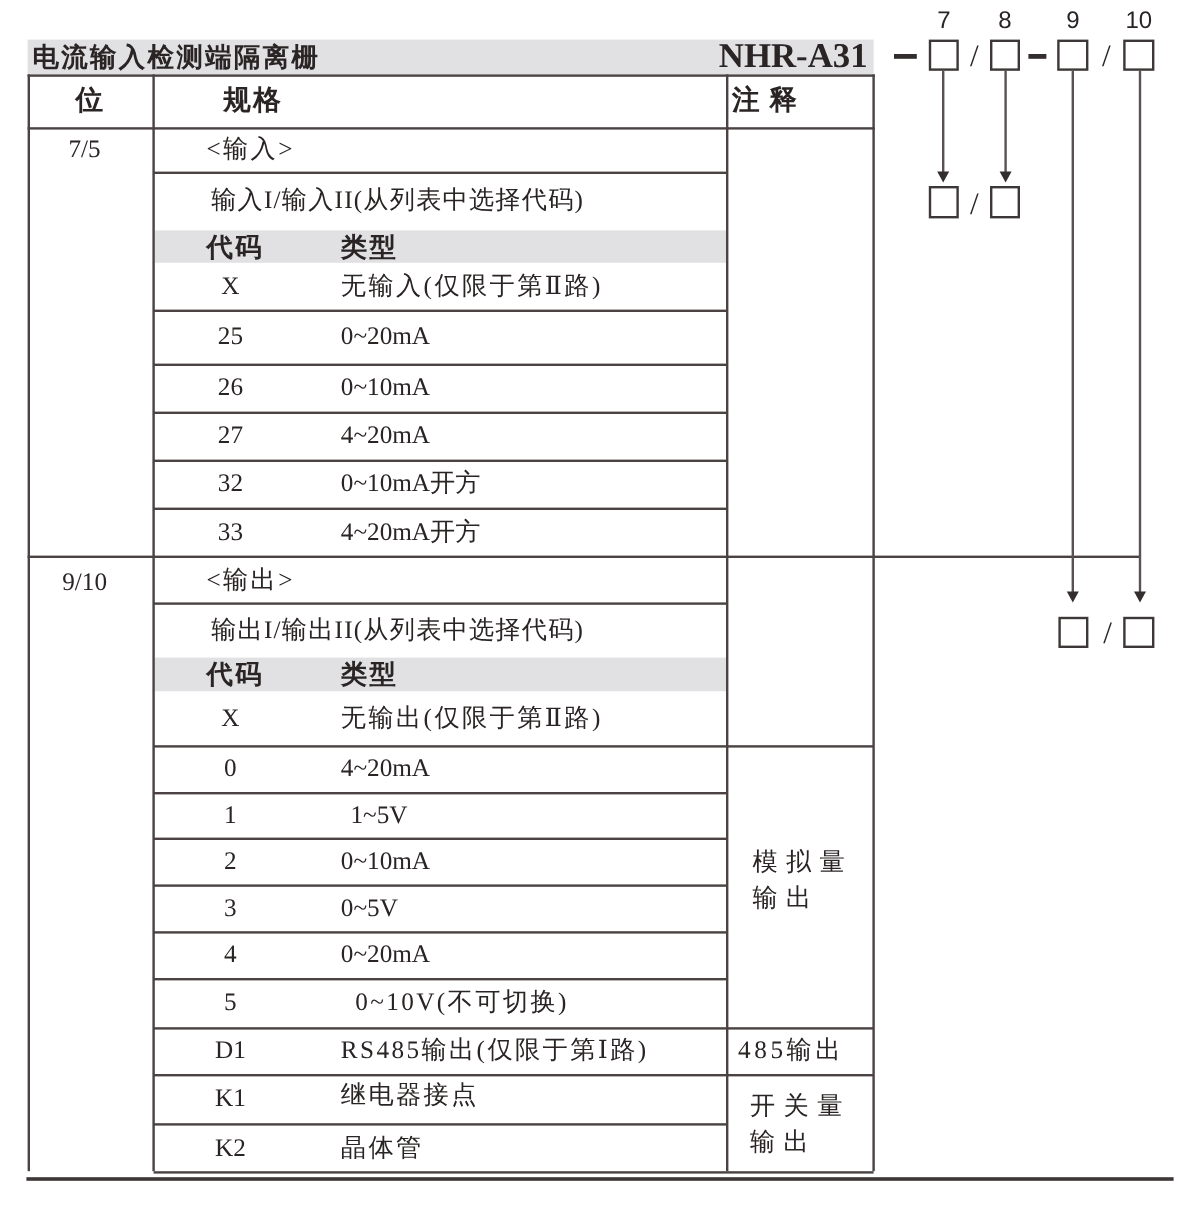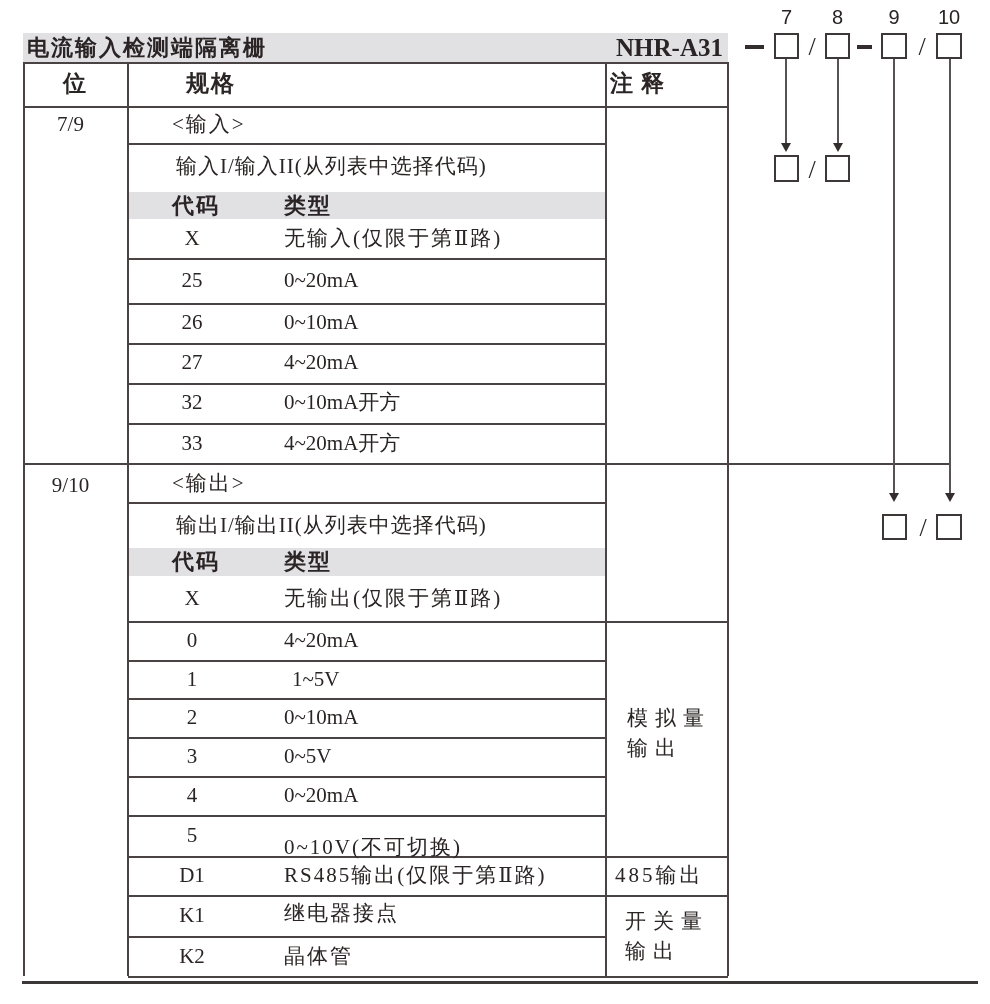--- a/index.html
+++ b/index.html
@@ -7,21 +7,21 @@
         font-family:"Liberation Serif","DejaVu Serif",serif;color:#2a2424;}
   .hl{position:absolute;height:2px;background:#4b4343;display:block;}
   .vl{position:absolute;width:2px;background:#4b4343;display:block;}
   .band{position:absolute;background:#e1e1e3;}
   .t{position:absolute;line-height:26px;font-size:21px;white-space:nowrap;}
   .b{font-weight:bold;}
   .cn{letter-spacing:2px;}
   .hd{font-size:23px;font-weight:bold;letter-spacing:2px;}
   .ctr{text-align:center;}
   .title{position:absolute;left:27px;top:33px;line-height:29px;font-size:22px;font-weight:bold;letter-spacing:2px;}
-  .model{position:absolute;left:560px;top:33px;width:163px;line-height:29px;font-size:25px;font-weight:bold;text-align:right;}
+  .model{position:absolute;left:560px;top:33px;width:163px;line-height:29px;font-size:29px;font-weight:bold;text-align:right;}
   .codebox{position:absolute;border:2px solid #3d3737;background:#fff;box-sizing:border-box;}
   .slash{position:absolute;font-size:26px;line-height:28px;text-align:center;font-family:"Liberation Serif","DejaVu Serif",serif;}
   .digit{position:absolute;top:5px;line-height:24px;font-size:20px;text-align:center;
          font-family:"Liberation Sans","DejaVu Sans",sans-serif;}
   .dline{position:absolute;width:1.5px;background:#5a5252;}
   .dash{position:absolute;height:4px;background:#332d2d;}
   .ah{position:absolute;width:0;height:0;border-left:5px solid transparent;
       border-right:5px solid transparent;border-top:9px solid #332d2d;}
   .note{position:absolute;line-height:30px;font-size:21px;letter-spacing:7px;white-space:nowrap;}
 </style>
@@ -61,21 +61,21 @@
   <i class="hl" style="left:128px;top:856px;width:600px;"></i>
   <i class="hl" style="left:128px;top:895px;width:600px;"></i>
   <i class="hl" style="left:128px;top:936px;width:478px;"></i>
   <i class="hl" style="left:128px;top:976px;width:600px;"></i>
   <i class="hl" style="left:22px;top:981px;width:956px;height:3px;background:#3d3737;"></i>
 
   <span class="t hd ctr" style="left:23px;top:71px;width:105px;">位</span>
   <span class="t hd" style="left:186px;top:71px;">规格</span>
   <span class="t hd" style="left:610px;top:71px;letter-spacing:8px;">注释</span>
 
-  <span class="t ctr" style="left:23px;top:111px;width:95px;">7/9</span>
+  <span class="t ctr" style="left:23px;top:111px;width:95px;">7/5</span>
   <span class="t cn" style="left:172px;top:111px;">&lt;输入&gt;</span>
   <span class="t" style="left:176px;top:153px;letter-spacing:1px;">输入I/输入II(从列表中选择代码)</span>
   <span class="t b" style="left:166px;top:192px;width:60px;line-height:27px;font-size:22px;letter-spacing:2px;text-align:center;">代码</span>
   <span class="t b" style="left:284px;top:192px;line-height:27px;font-size:22px;letter-spacing:2px;">类型</span>
 
   <span class="t ctr" style="left:166px;top:225px;width:52px;">X</span>
   <span class="t cn" style="left:284px;top:225px;">无输入(仅限于第Ⅱ路)</span>
   <span class="t ctr" style="left:166px;top:267px;width:52px;">25</span>
   <span class="t" style="left:284px;top:267px;">0~20mA</span>
   <span class="t ctr" style="left:166px;top:309px;width:52px;">26</span>
@@ -99,23 +99,23 @@
   <span class="t" style="left:284px;top:627px;">4~20mA</span>
   <span class="t ctr" style="left:166px;top:666px;width:52px;">1</span>
   <span class="t" style="left:292px;top:666px;">1~5V</span>
   <span class="t ctr" style="left:166px;top:704px;width:52px;">2</span>
   <span class="t" style="left:284px;top:704px;">0~10mA</span>
   <span class="t ctr" style="left:166px;top:743px;width:52px;">3</span>
   <span class="t" style="left:284px;top:743px;">0~5V</span>
   <span class="t ctr" style="left:166px;top:782px;width:52px;">4</span>
   <span class="t" style="left:284px;top:782px;">0~20mA</span>
   <span class="t ctr" style="left:166px;top:822px;width:52px;">5</span>
-  <span class="t cn" style="left:284px;top:822px;margin-top:12px;">0~10V(不可切换)</span>
+  <span class="t cn" style="left:296px;top:822px;">0~10V(不可切换)</span>
   <span class="t ctr" style="left:166px;top:862px;width:52px;">D1</span>
-  <span class="t cn" style="left:284px;top:862px;">RS485输出(仅限于第Ⅱ路)</span>
+  <span class="t cn" style="left:284px;top:862px;">RS485输出(仅限于第Ⅰ路)</span>
   <span class="t ctr" style="left:166px;top:902px;width:52px;">K1</span>
   <span class="t cn" style="left:284px;top:902px;font-family:Liberation Mono, monospace;">继电器接点</span>
   <span class="t ctr" style="left:166px;top:943px;width:52px;">K2</span>
   <span class="t cn" style="left:284px;top:943px;">晶体管</span>
 
   <span class="note" style="left:627px;top:703px;">模拟量</span>
   <span class="note" style="left:627px;top:733px;">输出</span>
   <span class="note" style="left:615px;top:860px;letter-spacing:3px;">485输出</span>
   <span class="note" style="left:625px;top:906px;">开关量</span>
   <span class="note" style="left:625px;top:936px;">输出</span>

